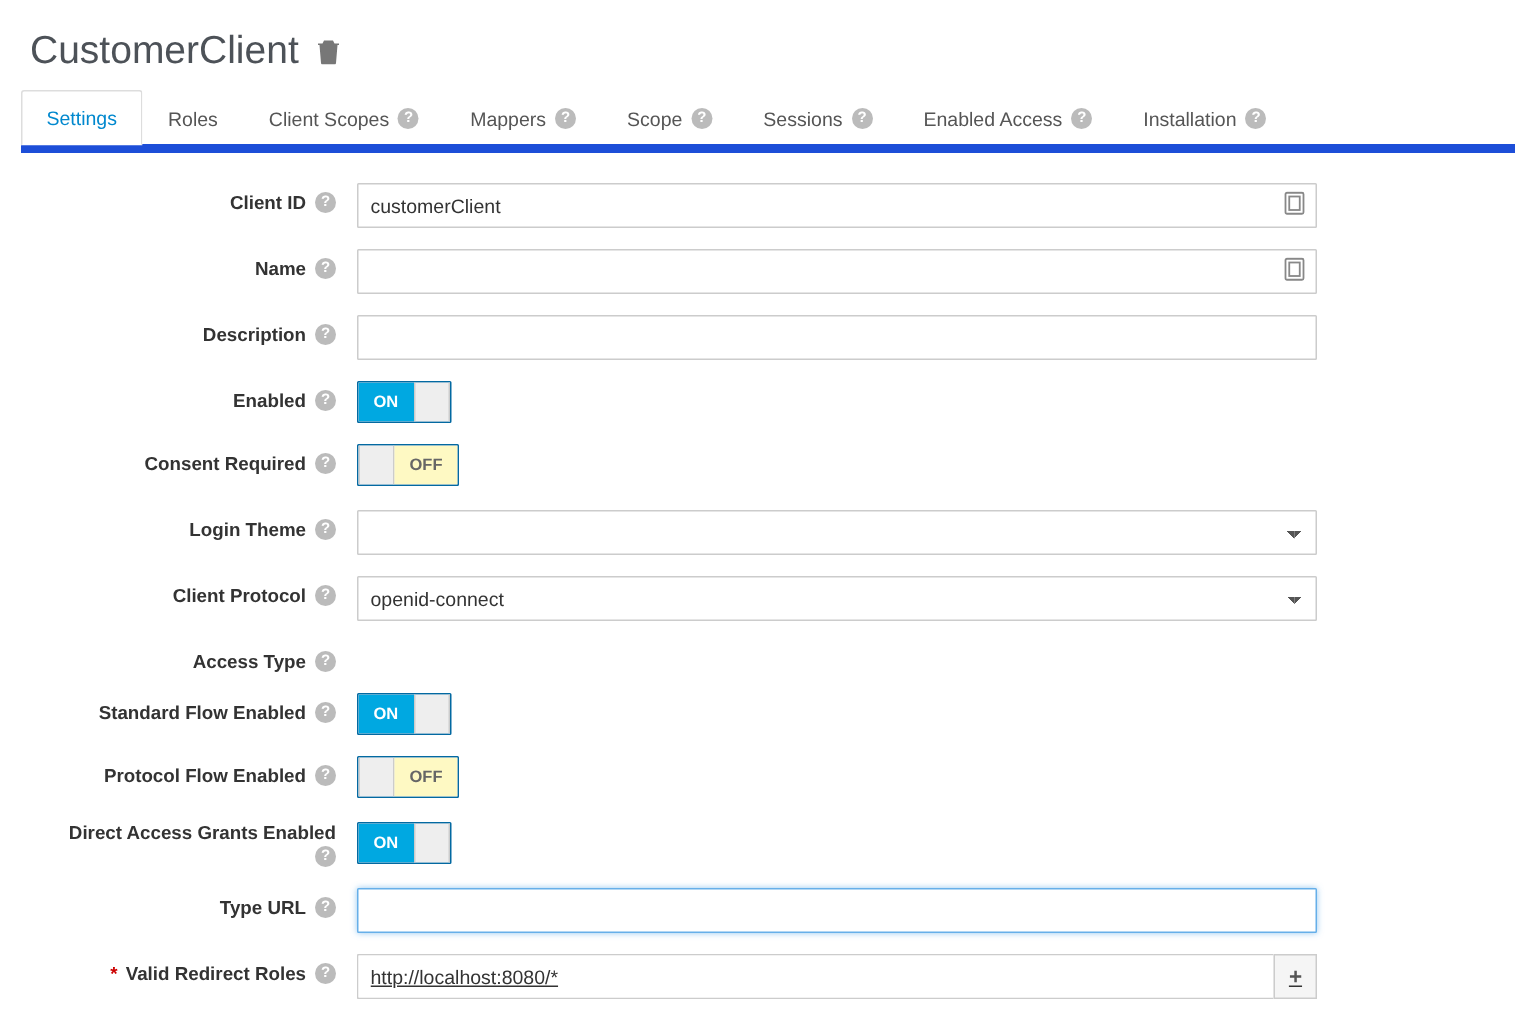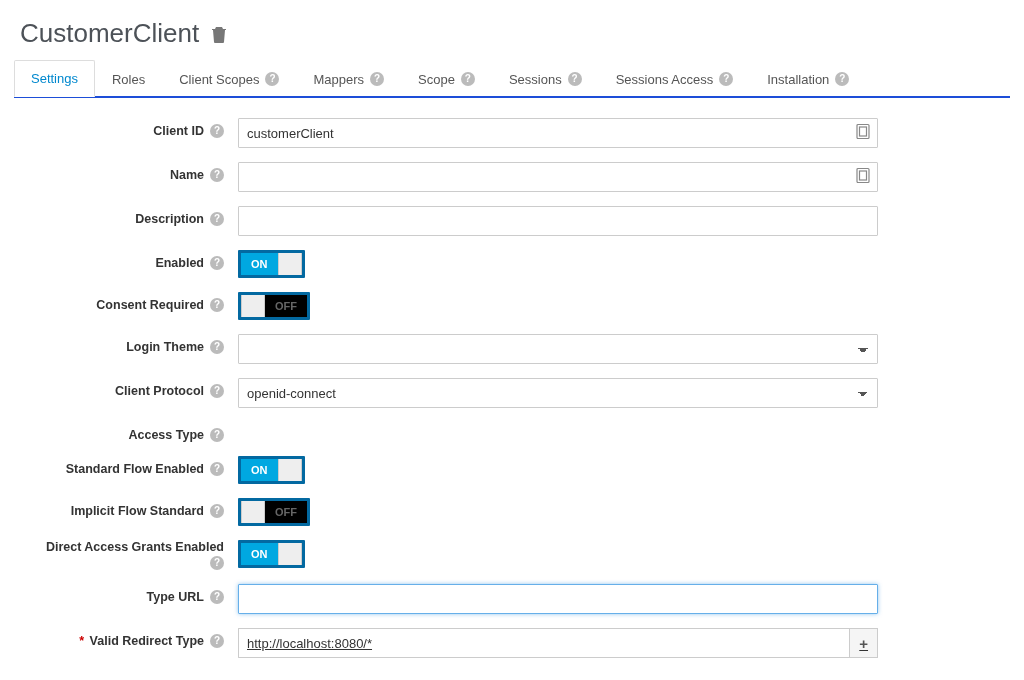--- a/index.html
+++ b/index.html
@@ -24,21 +24,21 @@
     color: #4d5258;
     margin: 0;
   }
   .trash-icon svg { display: block; }
   .trash-icon { cursor: pointer; color: #777; }
 
   .nav-tabs {
     list-style: none;
     margin: 0;
     padding: 0 0 0 0;
-    border-bottom: 2px solid #1d4ed8;
+    border-bottom: 6px solid #1d4ed8;
     display: flex;
     gap: 0;
   }
   .nav-tabs li {
     padding: 10px 16px 10px 16px;
     color: #555;
     font-size: 13px;
     cursor: pointer;
     border: 1px solid transparent;
     border-bottom: none;
@@ -112,21 +112,21 @@
     top: 50%;
     transform: translateY(-50%);
     color: #777;
     pointer-events: none;
   }
 
   
   .toggle {
     display: inline-flex;
     height: 28px;
-    border: 3px solid #0369a1;
+    border: 1px solid #0369a1;
     border-radius: 1px;
     overflow: hidden;
     font-size: 11px;
     font-weight: 700;
     color: #666;
     cursor: pointer;
     user-select: none;
     background: #f5f5f5;
   }
   .toggle .seg {
@@ -134,21 +134,21 @@
     align-items: center;
     justify-content: center;
     padding: 0 10px;
     min-width: 24px;
   }
   .toggle .seg.colored.on {
     background: #00a8e1;
     color: #fff;
   }
   .toggle .seg.colored.off {
-    background: #000000;
+    background: #fef9c3;
     color: #666;
   }
   .toggle .seg.knob {
     background: #eee;
     border-left: 1px solid #ccc;
     border-right: 1px solid #ccc;
     width: 22px;
     padding: 0;
   }
 
@@ -233,21 +233,21 @@
     </li>
     <li>
       <span>Scope</span>
       <span class="help-icon">?</span>
     </li>
     <li>
       <span>Sessions</span>
       <span class="help-icon">?</span>
     </li>
     <li>
-      <span>Sessions Access</span>
+      <span>Enabled Access</span>
       <span class="help-icon">?</span>
     </li>
     <li>
       <span>Installation</span>
       <span class="help-icon">?</span>
     </li>
   </ul>
 
 <div class="form-area">
 
@@ -358,21 +358,21 @@
     <div class="form-control-wrap">
       <div class="toggle">
           <div class="seg colored on">ON</div>
           <div class="seg knob"></div>
         </div>
     </div>
   </div>
 
   <div class="form-row">
     <label class="form-label">
-      <span>Implicit Flow Standard</span>
+      <span>Protocol Flow Enabled</span>
       <span class="help-icon">?</span>
     </label>
     <div class="form-control-wrap">
       <div class="toggle">
           <div class="seg knob"></div>
           <div class="seg colored off">OFF</div>
         </div>
     </div>
   </div>
 
@@ -396,21 +396,21 @@
       <span>Type URL</span>
       <span class="help-icon">?</span>
     </label>
     <div class="form-control-wrap">
       <input class="form-control focused-input" type="text" value="" style="">
     </div>
   </div>
 
   <div class="form-row">
     <label class="form-label">
-      <span><span class="req">*</span> <span>Valid Redirect Type</span></span>
+      <span><span class="req">*</span> <span>Valid Redirect Roles</span></span>
       <span class="help-icon">?</span>
     </label>
     <div class="form-control-wrap">
       <div class="input-group">
         <input class="form-control" type="text" value="http://localhost:8080/*" style="">
         <div class="addon">+</div>
       </div>
     </div>
   </div>
 

